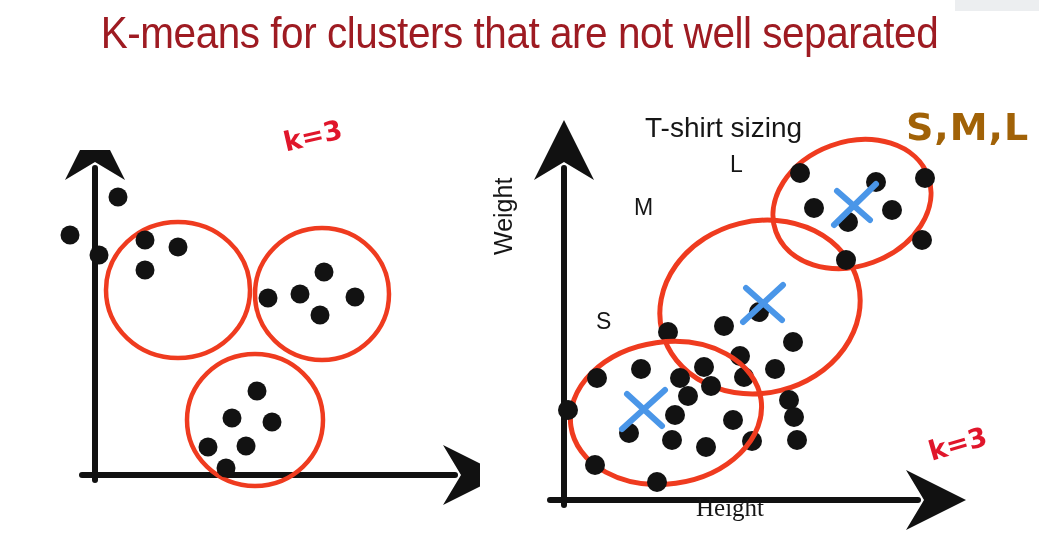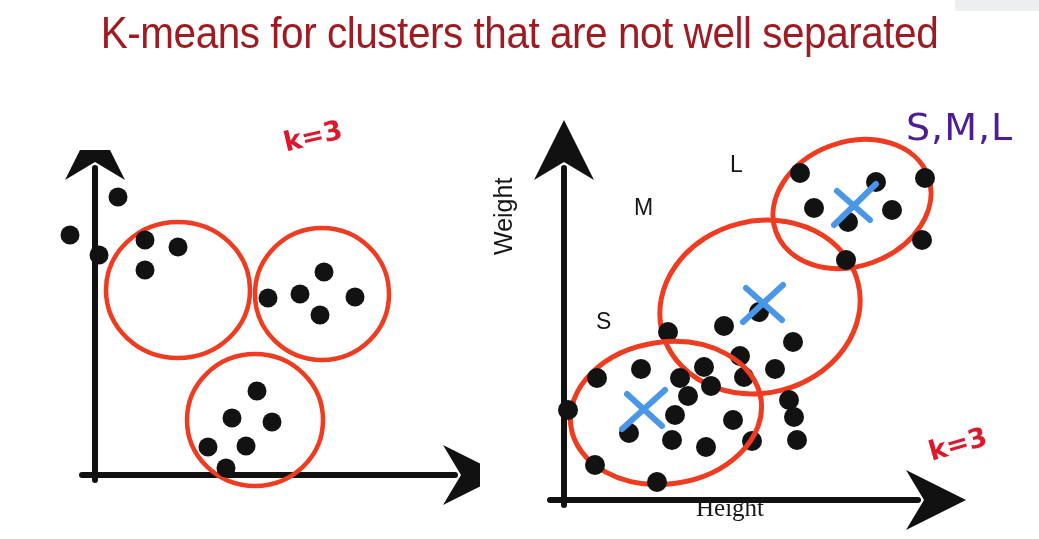--- a/index.html
+++ b/index.html
@@ -60,22 +60,22 @@
   .hand{
     position:absolute;color:#e0162b;
     font-family:"DejaVu Sans",sans-serif;
     font-weight:700;
     white-space:nowrap;
   }
   #k3-left{left:283px;top:120px;font-size:27px;transform:rotate(-13deg);}
   #k3-right{left:928px;top:428px;font-size:27px;transform:rotate(-16deg);}
   #sml{
     position:absolute;left:906px;top:105px;
-    color:#4c1d95;font-size:38px;letter-spacing:1px;
-    font-family:"DejaVu Sans",sans-serif;font-weight:400;
+    color:#a16207;font-size:38px;letter-spacing:1px;
+    font-family:"DejaVu Sans",sans-serif;font-weight:700;
     white-space:nowrap;
   }
 </style>
 </head>
 <body>
 
 <div id="stage">
 
   <div class="grey-band"></div>
 
@@ -182,20 +182,21 @@
       <circle cx="172" cy="330" r="10" fill="#121212"></circle>
       <circle cx="95" cy="355" r="10" fill="#121212"></circle>
       <circle cx="157" cy="372" r="10" fill="#121212"></circle>
       <g stroke="#4a96e8" stroke-width="6" stroke-linecap="round">
         <line x1="127" y1="284" x2="162" y2="316"></line>
         <line x1="165" y1="280" x2="122" y2="319"></line>
       </g>
     </g>
   </svg>
 
+  <div class="lbl" id="tshirt-title">T-shirt sizing</div>
   <div class="lbl" id="axis-y-label">Weight</div>
   <div class="lbl" id="axis-x-label">Height</div>
   <div class="lbl" id="cl-s">S</div>
   <div class="lbl" id="cl-m">M</div>
   <div class="lbl" id="cl-l">L</div>
 
   <div class="hand" id="k3-left">k=3</div>
   <div class="hand" id="k3-right">k=3</div>
   <div id="sml">S,M,L</div>
 

